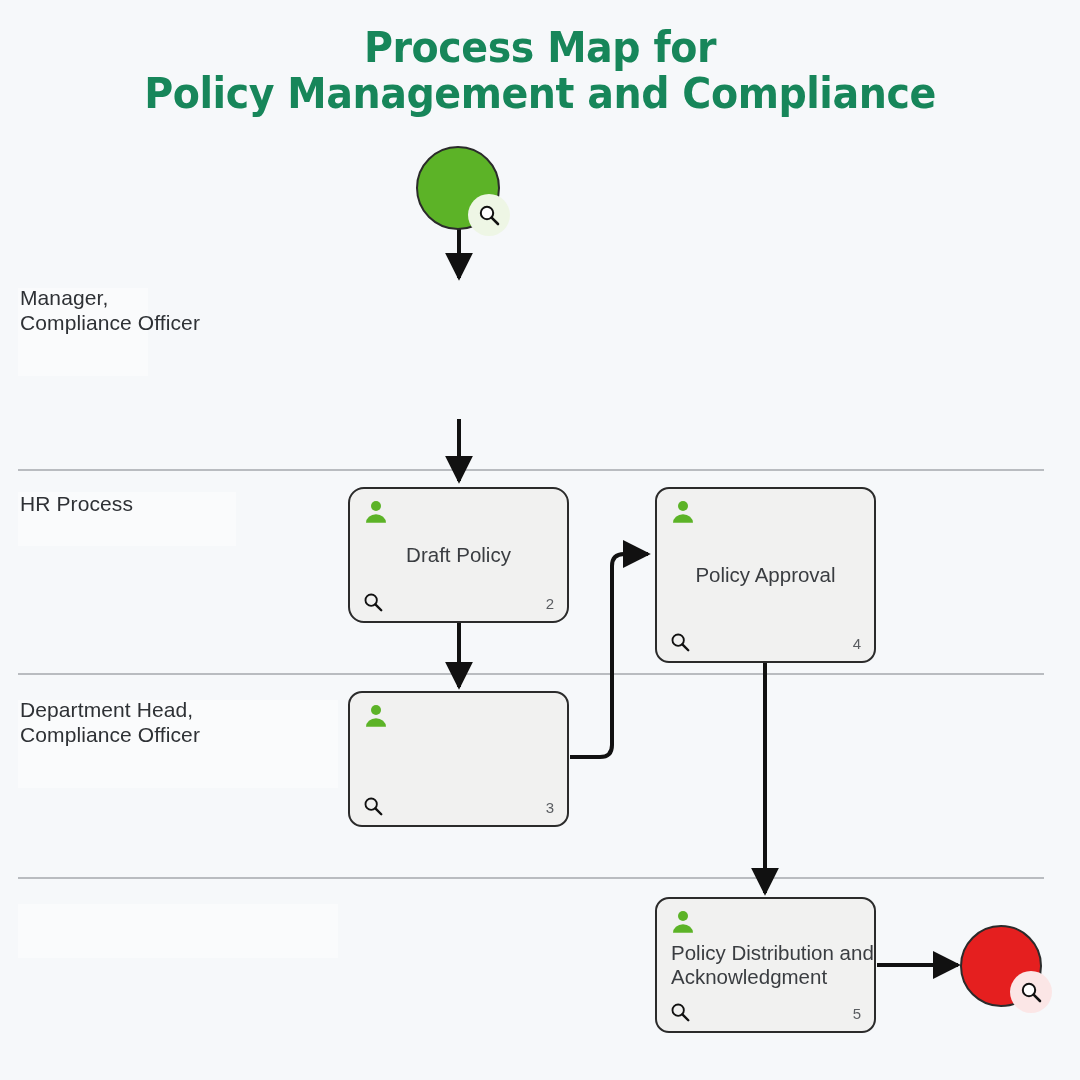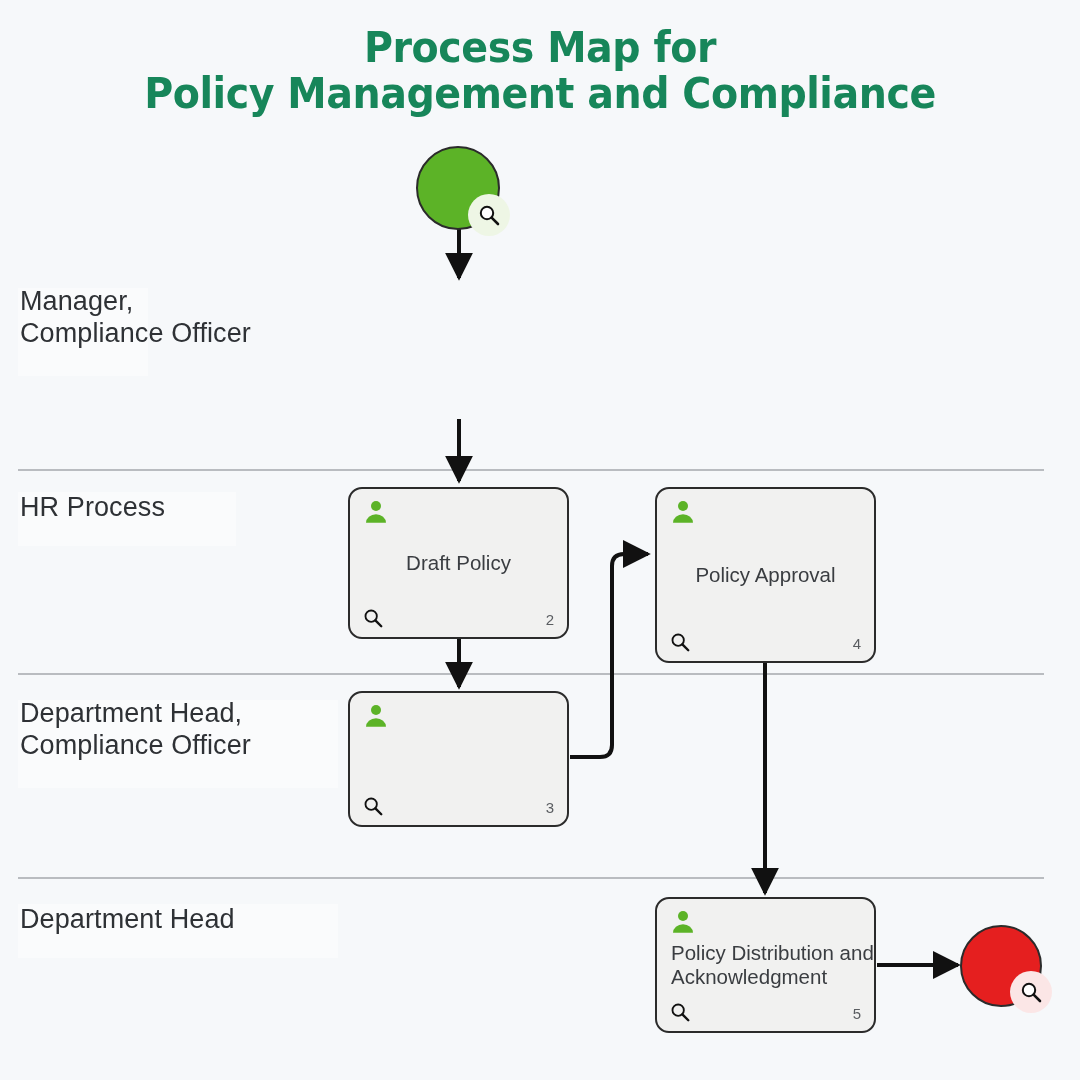--- a/index.html
+++ b/index.html
@@ -46,21 +46,21 @@
     height: 2px;
     background: #b9bcc0;
   }
   .lane-band {
     position: absolute;
     background: #fafbfc;
   }
   .lane-label {
     position: absolute;
     color: #2e3135;
-    font-size: 27px;
+    font-size: 21px;
     line-height: 1.18;
     white-space: pre-line;
     letter-spacing: 0.1px;
   }
 
   
   #wires {
     position: absolute;
     inset: 0;
     width: 1080px;
@@ -154,21 +154,20 @@
 
   <div class="lane-divider" style="top:469px;"></div>
   <div class="lane-divider" style="top:673px;"></div>
   <div class="lane-divider" style="top:877px;"></div>
 
   <div class="lane-label" style="left:20px; top:286px;">Manager,
 Compliance Officer</div>
   <div class="lane-label" style="left:20px; top:492px;">HR Process</div>
   <div class="lane-label" style="left:20px; top:698px;">Department Head,
 Compliance Officer</div>
-  <div class="lane-label" style="left:20px; top:904px;">Department Head</div>
 
   <svg id="wires" viewBox="0 0 1080 1080">
     <defs>
       <marker id="arrow" viewBox="0 0 10 10" refX="9" refY="5" markerWidth="7" markerHeight="7" orient="auto-start-reverse">
         <path d="M 0 0 L 10 5 L 0 10 z" fill="#111"></path>
       </marker>
     </defs>
 
     <path d="M 459 222 L 459 278" fill="none" stroke="#111" stroke-width="4" marker-end="url(#arrow)"></path>
 
@@ -186,21 +185,21 @@
   <div class="event" style="left:416px; top:146px; width:84px; height:84px; background:#5cb327;">
     <div class="badge" style="background:#eef6e5;">
       <svg width="24" height="24" viewBox="0 0 24 24">
         <circle cx="10" cy="10" r="6.2" fill="#fff" stroke="#111" stroke-width="2"></circle>
         <line x1="14.6" y1="14.6" x2="21" y2="21" stroke="#111" stroke-width="2.6" stroke-linecap="round"></line>
       </svg>
     </div>
   </div>
 
 
-  <div class="task center" style="left:348px; top:487px; width:221px; height:152px;">
+  <div class="task center" style="left:348px; top:487px; width:221px; height:136px;border-radius:16px;">
     <svg class="person" viewBox="0 0 24 24">
       <circle cx="12" cy="6.4" r="4.6" fill="#5cb327"></circle>
       <path d="M 2.8 22 a 9.2 8 0 0 1 18.4 0 z" fill="#5cb327"></path>
     </svg>
     <div class="tlabel">Draft Policy</div>
     <svg class="magnifier" viewBox="0 0 24 24">
       <circle cx="10" cy="10" r="6.2" fill="none" stroke="#111" stroke-width="2"></circle>
       <line x1="14.6" y1="14.6" x2="21" y2="21" stroke="#111" stroke-width="2.6" stroke-linecap="round"></line>
     </svg>
     <div class="num">2</div>

